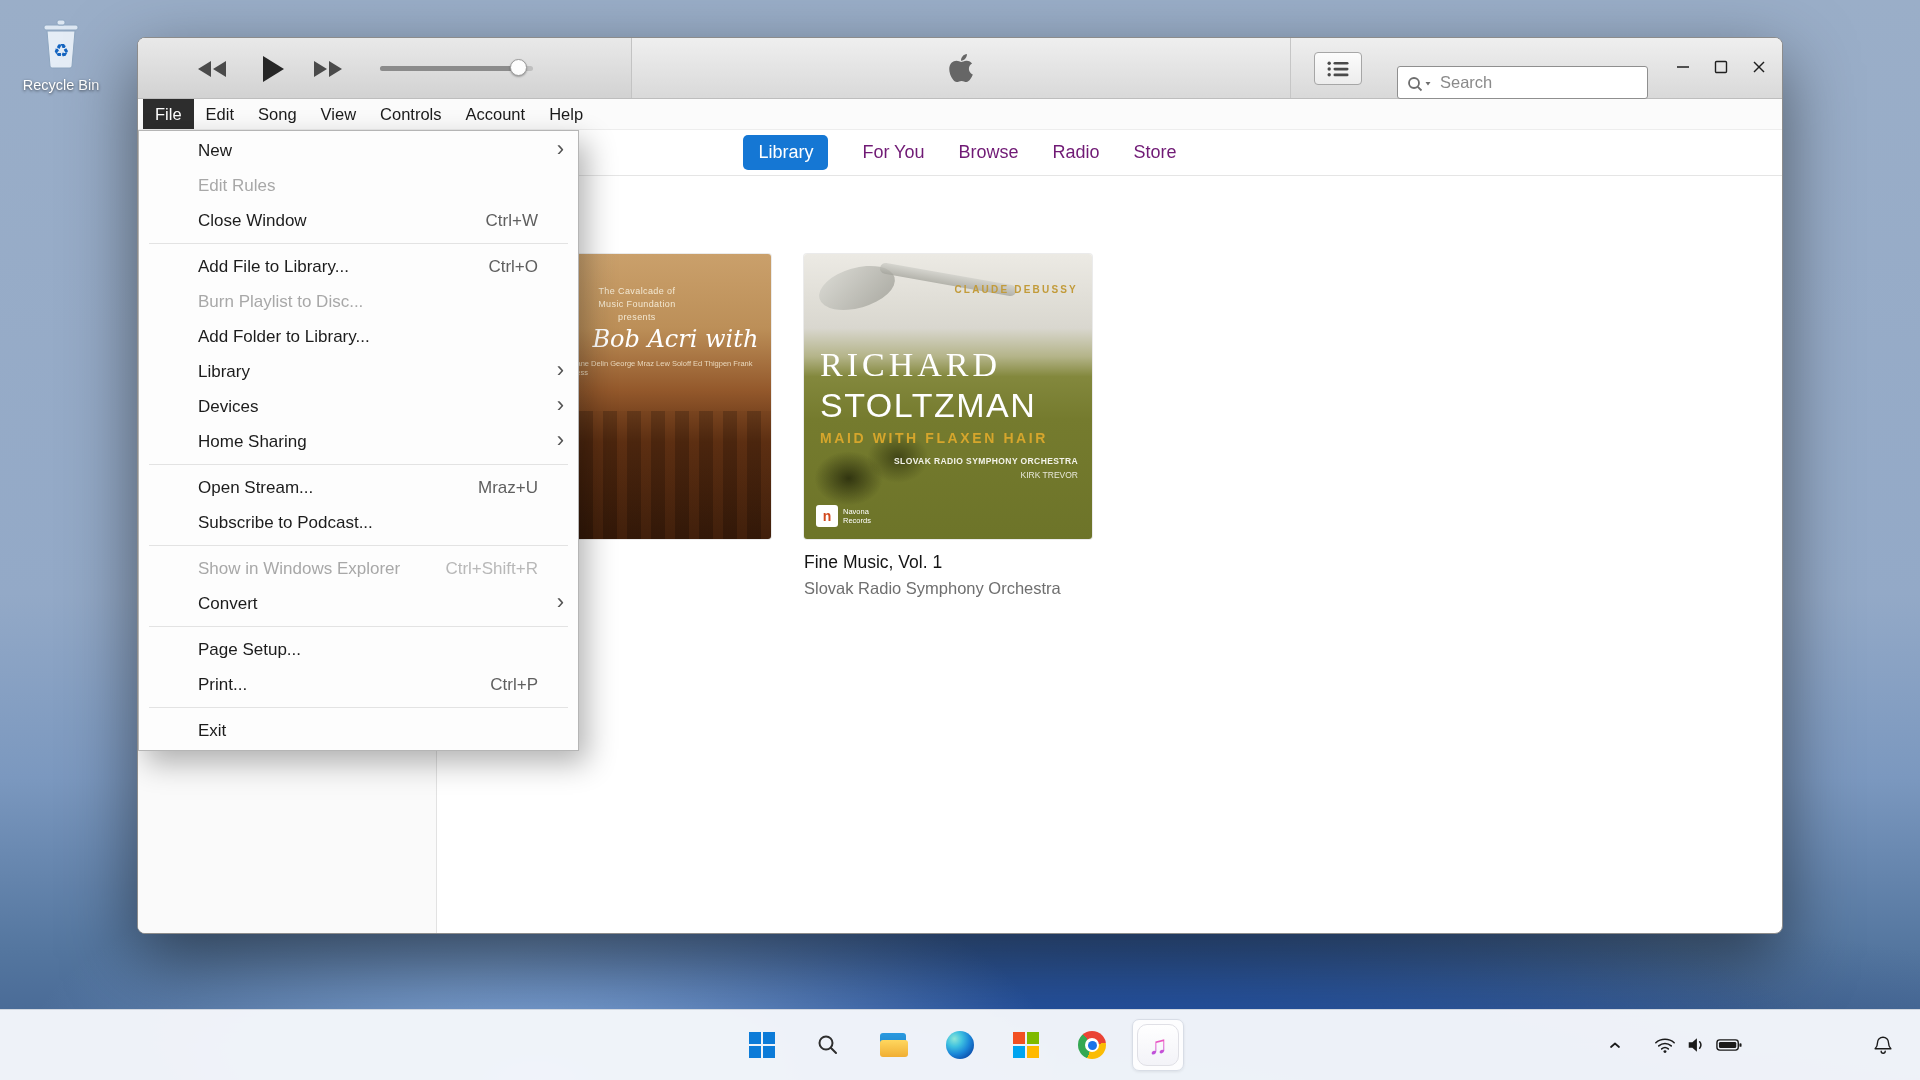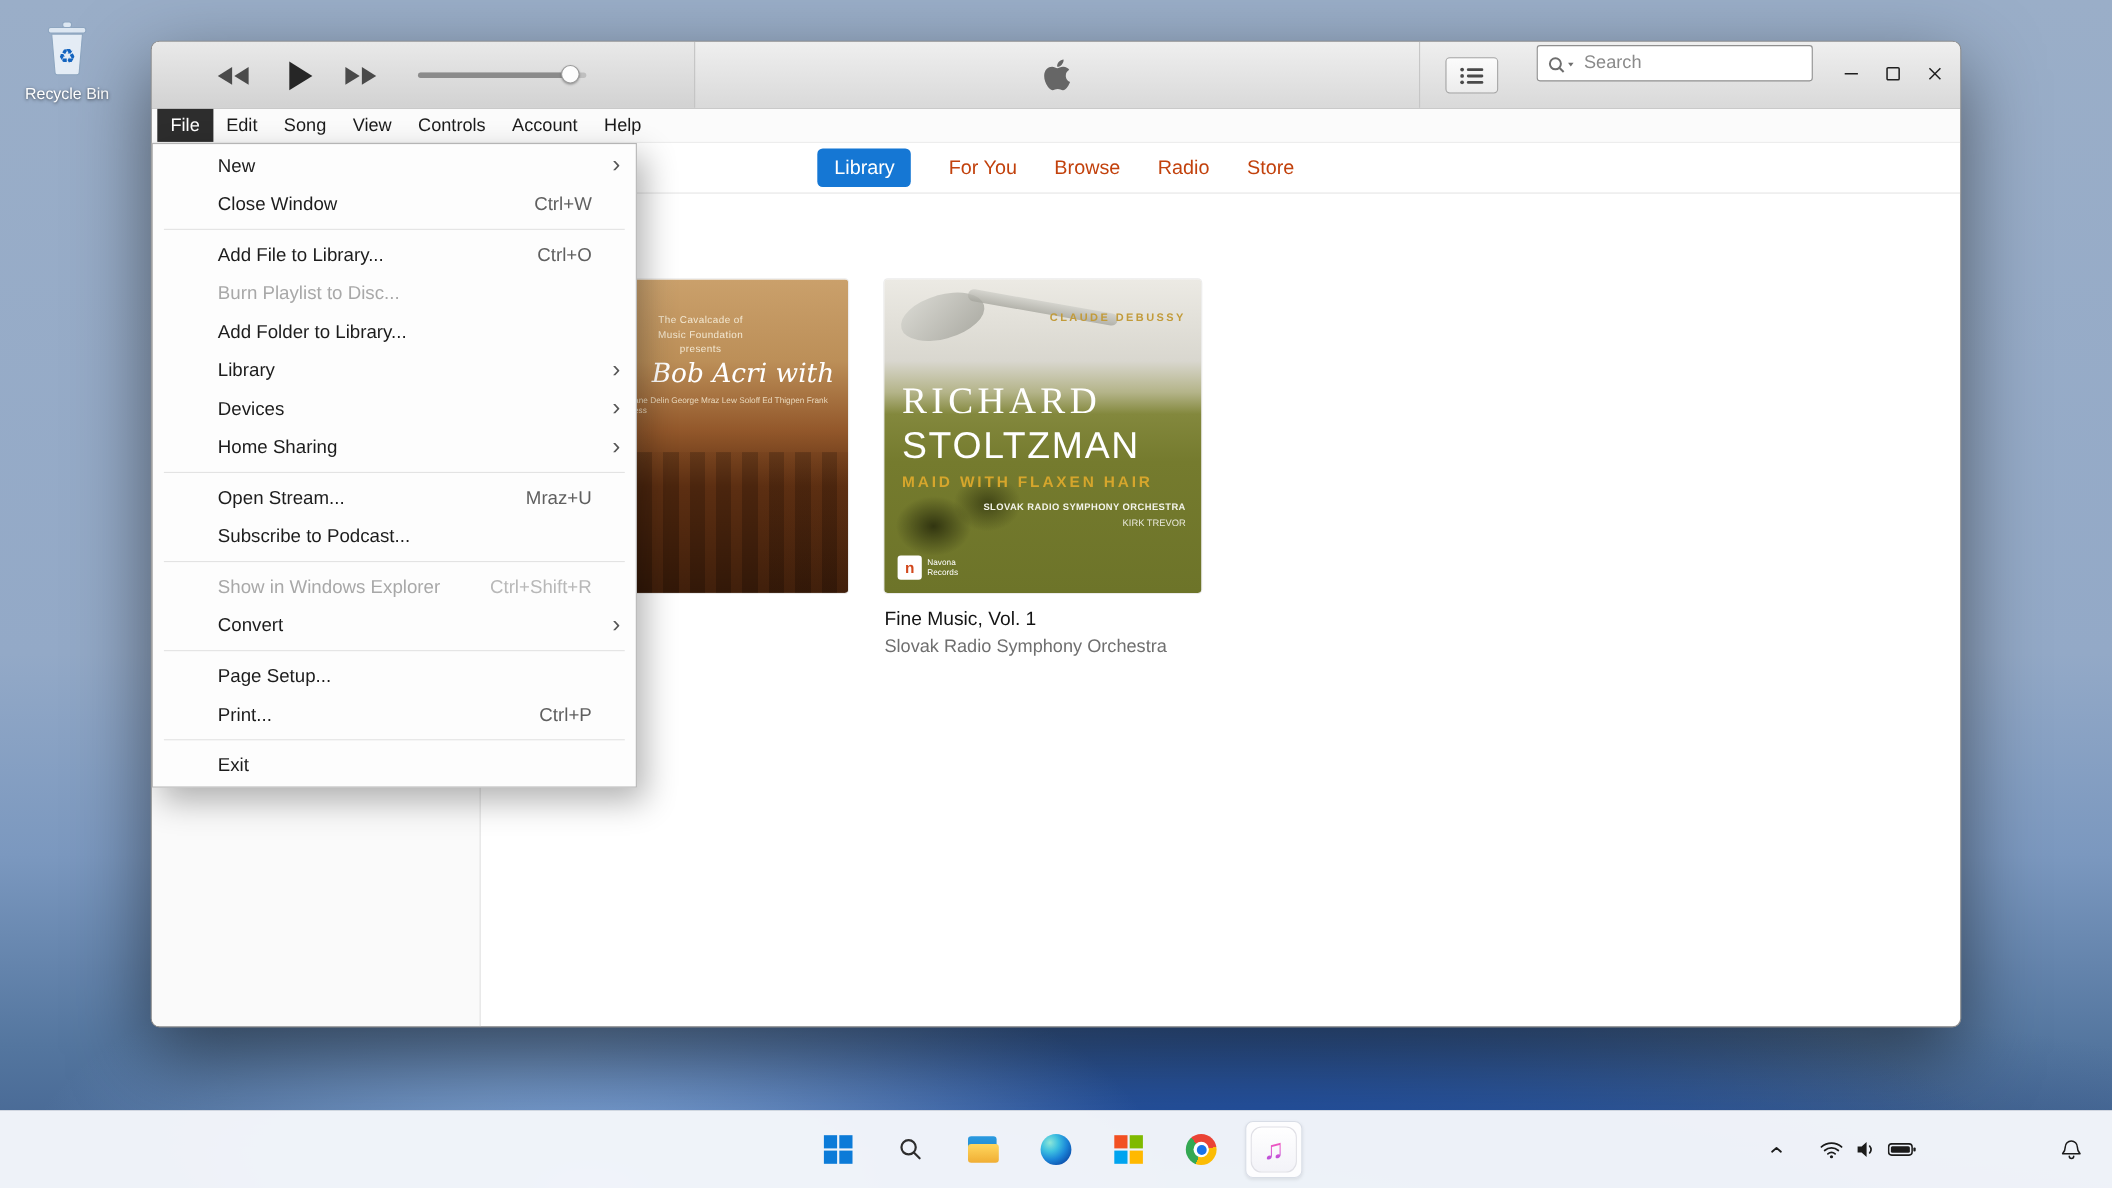--- a/index.html
+++ b/index.html
@@ -35,39 +35,39 @@
   .btn-rew { left:52px; } .btn-play { left:113px; } .btn-fwd { left:168px; }
   .vol-track { position:absolute; left:242px; top:28px; width:153px; height:5px; background:#bfbfbf; border-radius:3px; }
   .vol-fill { height:100%; width:138px; background:#8b8b8b; border-radius:3px; }
   .vol-knob { position:absolute; left:372px; top:21px; width:17px; height:17px; background:#fdfdfd;
     border:1px solid #9a9a9a; border-radius:50%; box-shadow:0 1px 2px rgba(0,0,0,.3); }
   .apple-logo { position:absolute; left:811px; top:14px; }
   .tb-right-divider { position:absolute; left:1152px; top:0; bottom:0; width:1px; background:#c6c6c6; }
   .list-btn { position:absolute; left:1176px; top:14px; width:48px; height:33px;
     background:linear-gradient(#fcfcfc,#ececec); border:1px solid #a6a6a6; border-radius:4px;
     display:flex; align-items:center; justify-content:center; }
-  .search-box { position:absolute; left:1259px; top:3px; width:251px; height:33px;
+  .search-box { position:absolute; left:1259px; top:28px; width:251px; height:33px;
     background:#fff; border:1px solid #8f8f8f; border-radius:3px; }
   .search-box svg { position:absolute; left:8px; top:8px; }
   .search-box input { position:absolute; inset:0; border:0; outline:0; background:transparent;
     padding-left:42px; font-size:16.5px; color:#333; font-family:inherit; }
   .search-box input::placeholder { color:#8a8a8a; }
   .wc { position:absolute; top:12px; width:34px; height:34px; display:flex; align-items:center; justify-content:center; }
   .wc-min { left:1528px; } .wc-max { left:1566px; } .wc-close { left:1604px; }
 
   
   .menubar { position:absolute; left:0; top:61px; right:0; height:31px; background:#fbfbfb;
     border-bottom:1px solid #ededed; display:flex; align-items:stretch; padding-left:5px; font-size:16.5px; }
   .menu-item { padding:12px 12px; display:flex; align-items:center; color:#1b1b1b; }
   .menu-item.active { background:#2d2d2d; color:#fff; }
 
   
   .tabsbar { position:absolute; top:92px; left:0; right:0; height:45px; background:#fff;
     display:flex; align-items:center; justify-content:center; gap:34px; font-size:18px; }
-  .tab { color:#c2410c; }
+  .tab { color:#701a75; }
   .tab.active { background:#1577d4; color:#fff; padding:7px 15px; border-radius:5px; }
   .content-divider { position:absolute; top:137px; left:0; right:0; height:1px; background:#e5e5e5; }
   .sidebar { position:absolute; top:138px; left:0; bottom:0; width:299px; background:#fafafa; border-right:1px solid #e2e2e2; }
 
   
   .album-grid { position:absolute; top:216px; left:345px; display:flex; gap:33px; }
   .album-card { width:288px; }
   .album-art { width:288px; height:285px; border-radius:3px; position:relative; overflow:hidden;
     box-shadow:0 0 0 1px rgba(0,0,0,.08); }
 
@@ -283,20 +283,23 @@
         <div class="album-caption">Fine Music, Vol. 1</div>
         <div class="album-caption-artist">Slovak Radio Symphony Orchestra</div>
       </div>
     </div>
 
     <div class="dropdown">
       <div class="dd-item">
         <span>New</span>
         <span class="sub">›</span>
       </div>
+      <div class="dd-item disabled">
+        <span>Edit Rules</span>
+      </div>
       <div class="dd-item">
         <span>Close Window</span>
         <span class="sc">Ctrl+W</span>
       </div>
       <div class="dd-sep"></div>
       <div class="dd-item">
         <span>Add File to Library...</span>
         <span class="sc">Ctrl+O</span>
       </div>
       <div class="dd-item disabled">

